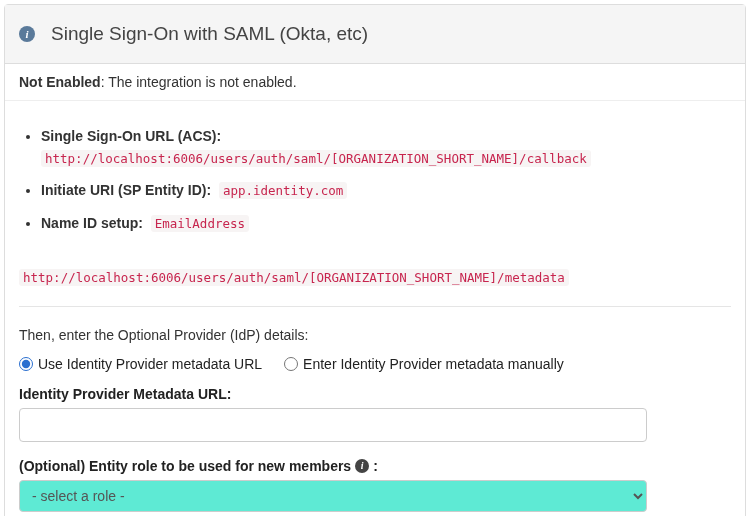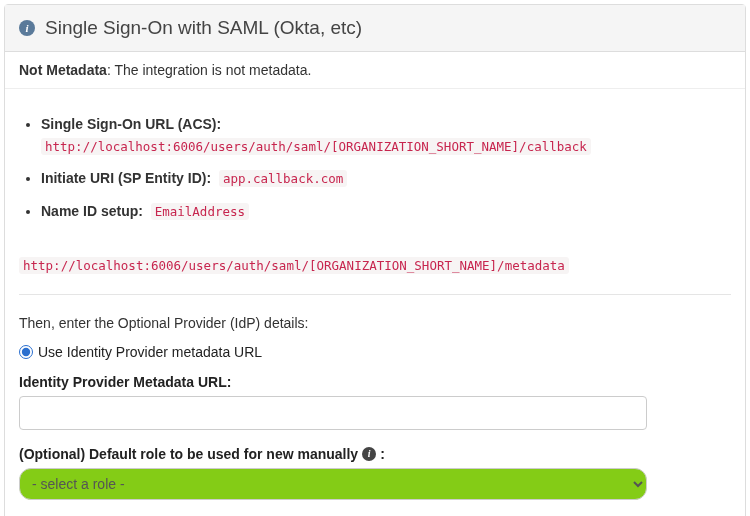--- a/index.html
+++ b/index.html
@@ -21,21 +21,21 @@
     background: #f5f5f5;
     border-bottom: 1px solid #ddd;
     padding: 8px 14px;
     display: flex;
     align-items: center;
     gap: 6px;
   }
   .card-header h2 {
     font-size: 19px;
     font-weight: 400;
-    margin: 4px;
+    margin: 10px;
     color: #444;
   }
   .info-icon {
     width: 16px;
     height: 16px;
     border-radius: 50%;
     background: #5a7a9a;
     color: #fff;
     display: inline-flex;
     align-items: center;
@@ -117,54 +117,54 @@
     border-radius: 4px;
     padding: 6px 10px;
     font-size: 14px;
     margin-bottom: 16px;
     display: block;
   }
   .select-input {
     width: 628px;
     height: 32px;
     border: 1px solid #ccc;
-    border-radius: 12px;
+    border-radius: 4px;
     padding: 4px 8px;
     font-size: 14px;
     color: #555;
     margin-bottom: 20px;
-    background: #84cc16;
+    background: #5eead4;
     display: block;
   }
 </style>
 </head>
 <body>
 
 <div class="card">
 
   <div class="card-header">
     <span class="info-icon">i</span>
     <h2>Single Sign-On with SAML (Okta, etc)</h2>
   </div>
 
   <div class="status-bar">
-    <b>Not Metadata</b><span>: The integration is not metadata.</span>
+    <b>Not Enabled</b><span>: The integration is not enabled.</span>
   </div>
 
   <div class="body">
 
 
     <ul class="bullets">
       <li>
         <b>Single Sign-On URL (ACS):</b>&nbsp;
         <code>http://localhost:6006/users/auth/saml/[ORGANIZATION_SHORT_NAME]/callback</code>
       </li>
       <li>
         <b>Initiate URI (SP Entity ID):</b>&nbsp;
-        <code>app.callback.com</code>
+        <code>app.identity.com</code>
       </li>
       <li>
         <b>Name ID setup:</b>&nbsp;
         <code>EmailAddress</code>
       </li>
     </ul>
 
     <div class="para">
       <br>
       <code>http://localhost:6006/users/auth/saml/[ORGANIZATION_SHORT_NAME]/metadata</code>
@@ -172,27 +172,31 @@
 
     <hr class="sep">
 
     <div class="para">Then, enter the Optional Provider (IdP) details:</div>
 
     <div class="radio-row">
       <label>
         <input type="radio" name="idpmode" checked="" style="">
         <span>Use Identity Provider metadata URL</span>
       </label>
+      <label>
+        <input type="radio" name="idpmode" style="">
+        <span>Enter Identity Provider metadata manually</span>
+      </label>
     </div>
 
     <div class="field-label">Identity Provider Metadata URL:</div>
     <input type="text" class="text-input" value="" style="">
 
     <div class="field-label">
-      <span>(Optional) Default role to be used for new manually</span>
+      <span>(Optional) Entity role to be used for new members</span>
       <span class="info-icon small">i</span>
       <span>:</span>
     </div>
     <select class="select-input">
       <option>- select a role -</option>
     </select>
 
   </div>
 </div>
 

